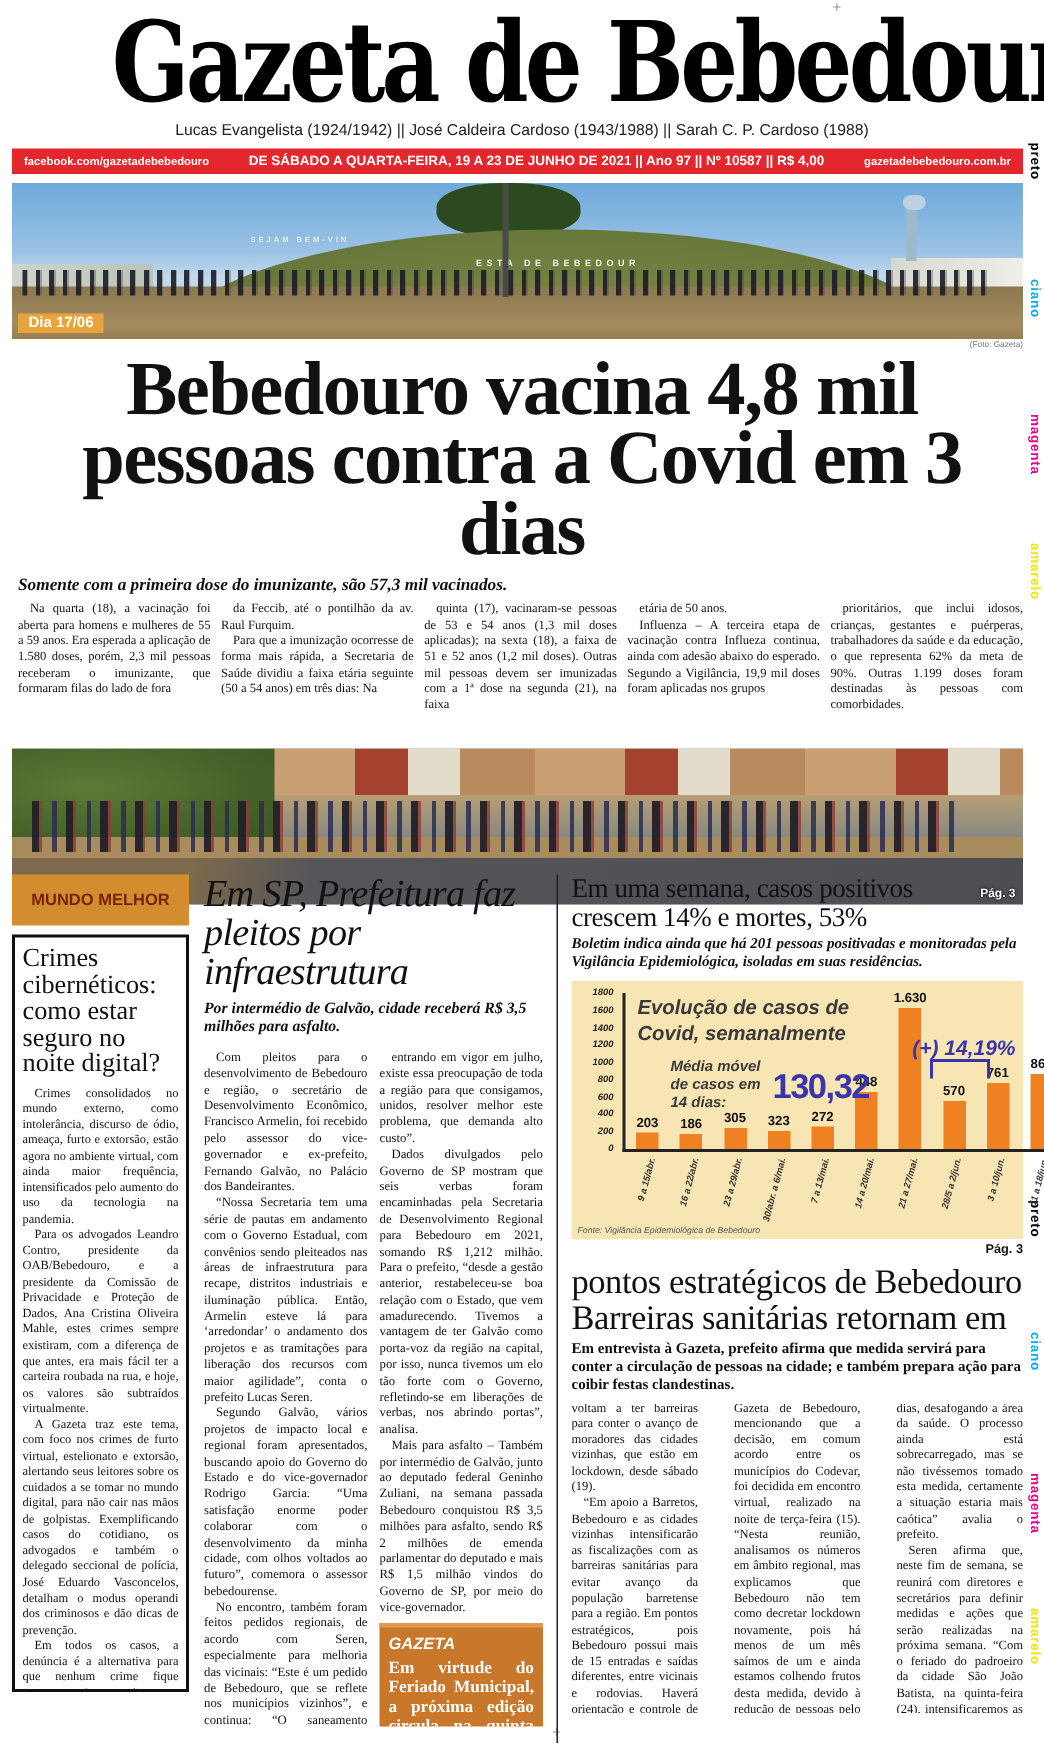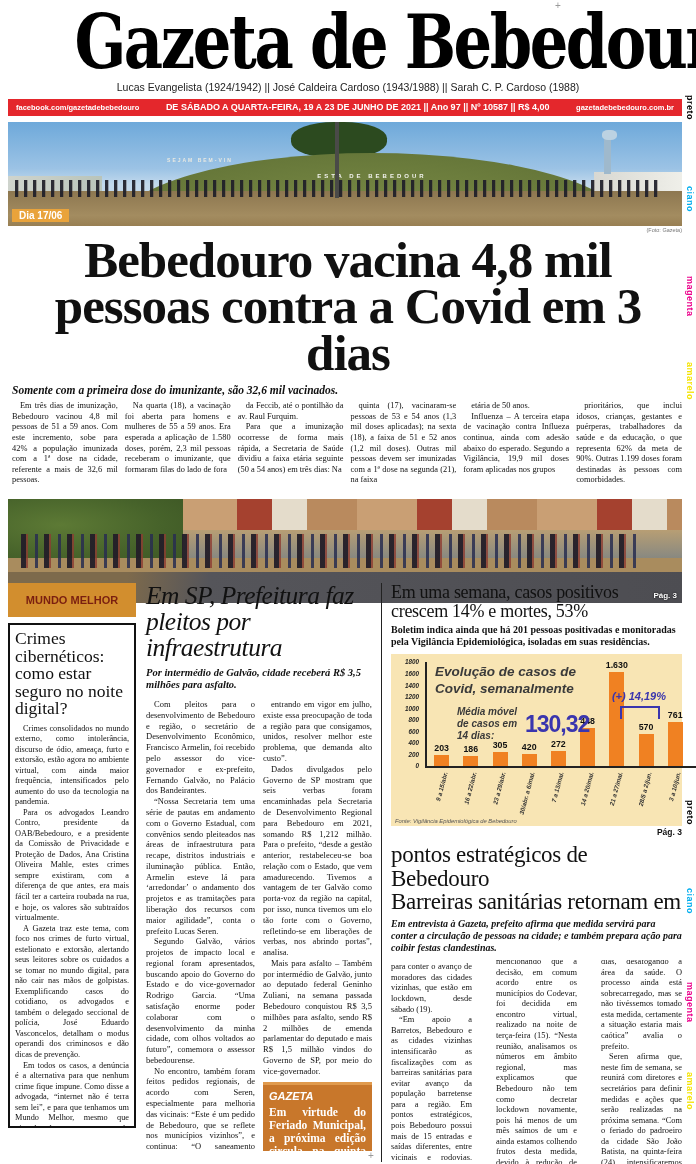--- a/index.html
+++ b/index.html
@@ -57,56 +57,56 @@
   
   .headline{margin:4px 10px 0 10px;text-align:center;font-weight:bold;font-size:51px;line-height:.92;
       letter-spacing:-1px;}
   .subhead{margin:7px 10px 0 12px;font-weight:bold;font-style:italic;font-size:11.5px;}
   .lead-cols{display:flex;gap:7px;margin:5px 14px 0 12px;height:92px;overflow:hidden;}
   .lead-cols .col{flex:1;font-size:8.4px;line-height:1.26;text-align:justify;}
   .col p{margin:0;text-indent:8px;}
   
   .crop{position:absolute;color:#999;font-size:10px;font-family:"Liberation Sans",sans-serif;}
   .bottom{position:absolute;top:583px;left:8px;right:14px;bottom:2px;display:flex;}
-  .b-left{width:128px;flex:none;}
+  .b-left{width:118px;flex:none;}
   .kicker{background:#d28e2e;color:#7a1f10;font-family:"Liberation Sans",sans-serif;font-weight:bold;
       font-size:11px;text-align:center;padding:11px 0;}
   .crimes-box{border:2px solid #111;margin-top:6px;padding:5px 5px 4px 5px;height:492px;overflow:hidden;}
   .crimes-title{font-size:17.5px;line-height:1.0;margin-bottom:6px;}
   .crimes-box .body{font-size:8.3px;line-height:1.27;text-align:justify;}
   .b-mid{width:226px;flex:none;padding:0 9px 0 10px;}
   .sp-title{font-style:italic;font-size:25.5px;line-height:1.02;letter-spacing:-.5px;}
   .sp-sub{font-weight:bold;font-style:italic;font-size:10.5px;margin-top:6px;line-height:1.15;}
   .sp-body{display:flex;gap:8px;margin-top:8px;height:452px;overflow:hidden;}
   .sp-body .col{flex:1;font-size:8.5px;line-height:1.27;text-align:justify;}
   .gazeta-box{background:#c8772b;color:#fff;margin-top:6px;padding:5px 6px 8px 6px;border-top:3px solid #e09a4d;}
   .gz-brand{font-family:"Liberation Sans",sans-serif;font-weight:bold;font-style:italic;font-size:11px;}
   .gz-text{font-family:"Liberation Serif",serif;font-weight:bold;font-size:11.5px;line-height:1.12;margin-top:2px;}
   .b-right{flex:1;border-left:1px solid #222;padding-left:9px;}
   .covid-title{font-size:18px;line-height:1.04;letter-spacing:-.3px;}
-  .covid-sub{font-weight:bold;font-size:10px;line-height:1.2;margin-top:4px;}
+  .covid-sub{font-weight:bold;font-style:italic;font-size:10px;line-height:1.2;margin-top:4px;}
   
   .chart{position:relative;background:#f8e5b4;margin-top:6px;height:172px;font-family:"Liberation Sans",sans-serif;}
   .plot{position:absolute;left:34px;top:8px;width:292px;height:104px;border-left:2px solid #222;border-bottom:2px solid #222;}
   .yaxis{position:absolute;left:0;top:8px;width:30px;height:104px;}
   .ytick{position:absolute;right:2px;width:28px;text-align:right;font-size:6.3px;font-weight:bold;font-style:italic;color:#222;}
   .bar{position:absolute;bottom:0;width:15px;background:#f08122;}
   .bar-label{position:absolute;width:40px;text-align:center;font-size:8.8px;font-weight:bold;color:#111;}
   .x-label{position:absolute;top:calc(100% + 5px);width:58px;text-align:right;font-size:6.2px;font-weight:bold;
       font-style:italic;color:#333;transform:rotate(-75deg);transform-origin:100% 0;}
   .chart-title{position:absolute;left:44px;top:10px;font-weight:bold;font-style:italic;font-size:13.5px;color:#3a3a3a;width:170px;line-height:1.25;}
   .mavg{position:absolute;left:66px;top:52px;display:flex;align-items:center;gap:6px;}
   .mavg-label{font-weight:bold;font-style:italic;font-size:10px;color:#3a3a3a;width:62px;line-height:1.2;}
   .mavg-value{font-weight:bold;font-size:23px;color:#3a35ae;letter-spacing:-1px;}
-  .anno{position:absolute;right:16px;top:36px;color:#3a35ae;font-weight:bold;font-size:11px;font-style:italic;}
+  .anno{position:absolute;right:5px;top:36px;color:#3a35ae;font-weight:bold;font-size:14px;font-style:italic;}
   .anno-bracket{position:absolute;right:22px;top:52px;width:36px;height:11px;border:2px solid #3a35ae;border-bottom:none;}
   .source{position:absolute;left:4px;bottom:2px;font-size:5.8px;font-style:italic;color:#555;}
   .chart-pag{font-family:"Liberation Sans",sans-serif;font-weight:bold;font-size:8.5px;text-align:right;margin-top:1px;}
   .bar-title{font-size:23px;line-height:1.02;margin-top:6px;letter-spacing:-.3px;}
-  .bar-sub{font-weight:bold;font-style:italic;font-size:10px;line-height:1.2;margin-top:4px;}
+  .bar-sub{font-weight:bold;font-size:10px;line-height:1.2;margin-top:4px;}
   .bar-cols{display:flex;gap:24px;margin-top:6px;height:206px;overflow:hidden;align-items:center;}
   .bar-cols .col{flex:1;font-size:8.4px;line-height:1.26;text-align:justify;}
   
   .reg{position:absolute;right:1px;writing-mode:vertical-rl;font-family:"Liberation Sans",sans-serif;
       font-weight:bold;font-size:9px;letter-spacing:.5px;}
 </style>
 </head>
 <body>
 
 <div class="page">
@@ -150,26 +150,23 @@
     <div class="p1-crowd"></div>
     <div class="p1-pole"></div>
     <div class="day-tag">Dia 17/06</div>
   </div>
   <div class="credit">(Foto: Gazeta)</div>
 
   <div class="headline">
     <div>Bebedouro vacina 4,8 mil</div>
     <div>pessoas contra a Covid em 3 dias</div>
   </div>
-  <div class="subhead">Somente com a primeira dose do imunizante, são 32,6 mil vacinados.</div>
+  <div class="subhead">Somente com a primeira dose do imunizante, são 57,3 mil vacinados.</div>
 
   <div class="lead-cols">
-    <div class="col">
-        <p>Em três dias de imunização, Bebedouro vacinou 4,8 mil pessoas de 51 a 59 anos. Com este incremento, sobe para 42% a população imunizada com a 1ª dose na cidade, referente a mais de 32,6 mil pessoas.</p>
-      </div>
     <div class="col">
         <p>Na quarta (18), a vacinação foi aberta para homens e mulheres de 55 a 59 anos. Era esperada a aplicação de 1.580 doses, porém, 2,3 mil pessoas receberam o imunizante, que formaram filas do lado de fora</p>
       </div>
     <div class="col">
         <p>da Feccib, até o pontilhão da av. Raul Furquim.</p>
         <p>Para que a imunização ocorresse de forma mais rápida, a Secretaria de Saúde dividiu a faixa etária seguinte (50 a 54 anos) em três dias: Na</p>
       </div>
     <div class="col">
         <p>quinta (17), vacinaram-se pessoas de 53 e 54 anos (1,3 mil doses aplicadas); na sexta (18), a faixa de 51 e 52 anos (1,2 mil doses). Outras mil pessoas devem ser imunizadas com a 1ª dose na segunda (21), na faixa</p>
       </div>
@@ -257,21 +254,21 @@
             <div class="bar" style="left: 7.1px; height: 11.7289px; background: rgb(240, 129, 34);"></div>
             <div class="bar-label" style="left: -5.4px; bottom: 13.7289px;">203</div>
             <div class="x-label" style="left: -43.4px;">9 a 15/abr.</div>
             <div class="bar" style="left: 36.3px; height: 10.7467px; background: rgb(240, 129, 34);"></div>
             <div class="bar-label" style="left: 23.8px; bottom: 12.7467px;">186</div>
             <div class="x-label" style="left: -14.2px;">16 a 22/abr.</div>
             <div class="bar" style="left: 65.5px; height: 13.9822px; background: rgb(240, 129, 34);"></div>
             <div class="bar-label" style="left: 53px; bottom: 15.9822px;">305</div>
             <div class="x-label" style="left: 15px;">23 a 29/abr.</div>
             <div class="bar" style="left: 94.7px; height: 12.9422px; background: rgb(240, 129, 34);"></div>
-            <div class="bar-label" style="left: 82.2px; bottom: 14.9422px;">420</div>
+            <div class="bar-label" style="left: 82.2px; bottom: 14.9422px;">323</div>
             <div class="x-label" style="left: 44.2px;">30/abr. a 6/mai.</div>
             <div class="bar" style="left: 123.9px; height: 15.7156px; background: rgb(240, 129, 34);"></div>
             <div class="bar-label" style="left: 111.4px; bottom: 17.7156px;">272</div>
             <div class="x-label" style="left: 73.4px;">7 a 13/mai.</div>
             <div class="bar" style="left: 153.1px; height: 37.96px; background: rgb(240, 129, 34);"></div>
             <div class="bar-label" style="left: 140.6px; bottom: 39.96px;">448</div>
             <div class="x-label" style="left: 102.6px;">14 a 20/mai.</div>
             <div class="bar" style="left: 182.3px; height: 94.1778px; background: rgb(240, 129, 34);"></div>
             <div class="bar-label" style="left: 169.8px; bottom: 96.1778px;">1.630</div>
             <div class="x-label" style="left: 131.8px;">21 a 27/mai.</div>

